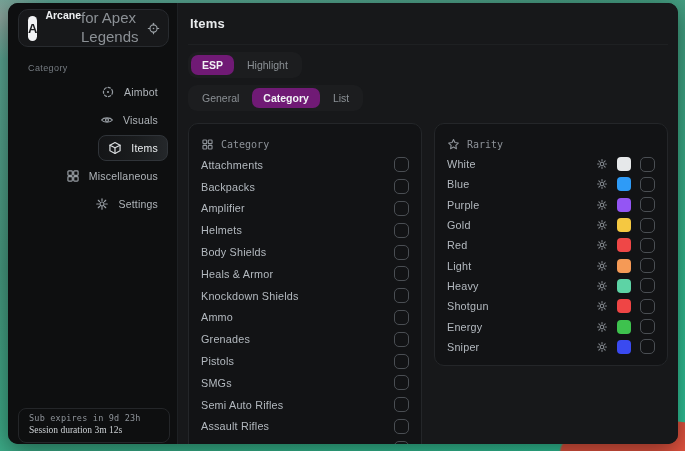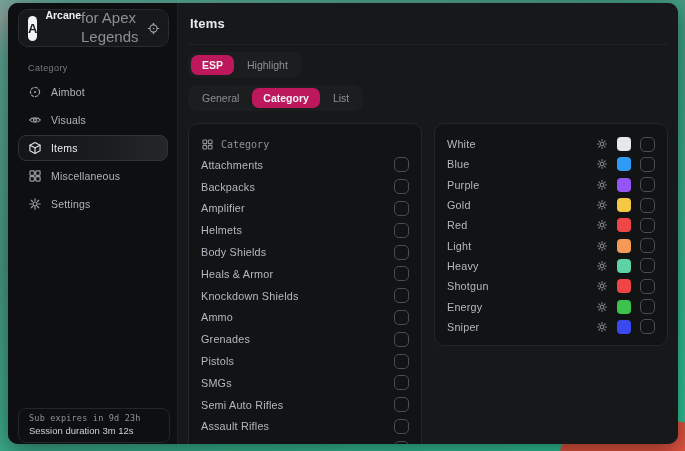--- a/index.html
+++ b/index.html
@@ -24,43 +24,43 @@
     border-radius:10px; display:flex; align-items:center; gap:8px; padding:0 9px; }
   .app-logo { width:25px; height:25px; background:#f1f2f4; border-radius:7px; display:grid;
     place-items:center; font-weight:bold; font-size:13px; color:#1a1b1d; }
   .app-titles { display:flex; flex-direction:row; line-height:1.25; }
   .app-name { font-size:10.5px; font-weight:bold; color:#eceef0; }
   .app-sub { font-size:15px; color:#8b9095; }
   .app-card .hdr-ico { margin-left:auto; color:#9aa0a5; display:flex; }
 
   .section-label { margin:16px 0 6px 20px; font-size:9px; color:#757b81; letter-spacing:.4px; }
 
-  .nav { padding:0 9px 0 10px; display:flex; flex-direction:column; gap:2px; }
+  .nav { padding:0 9px 0 10px; display:flex; flex-direction:column; gap:2px;align-items:flex-end; }
   .nav-item { height:26px; display:flex; align-items:center; gap:9px; padding:0 9px;
     border-radius:8px; border:1px solid transparent; color:#b0b5ba; font-size:10.5px;
     letter-spacing:.2px; cursor:pointer; }
   .nav-item .ni { display:flex; color:#969ca2; }
   .nav-item.sel { border-color:#303439;
     background:linear-gradient(90deg,#141517 0%,#1a1c1e 55%,#24272a 100%); color:#eaedef; }
   .nav-item.sel .ni { color:#d7dadd; }
 
   .session-card { position:absolute; left:10px; bottom:1px; width:152px; height:35px;
     border:1px solid #242629; border-radius:8px; padding:4px 16px 0 10px; }
   .session-l1 { font-family:"DejaVu Sans Mono", monospace; font-size:8.5px; color:#8e9399; letter-spacing:.2px; }
-  .session-l2 { font-size:9.5px; color:#cdd1d4; margin-top:2px; }
+  .session-l2 { font-size:9.5px; color:#cdd1d4; margin-top:2px;font-family:Liberation Serif, serif; }
 
   
   .main { flex:1; position:relative; background:#17181a; padding:0 10px; }
   .main-header { height:42px; display:flex; align-items:center; border-bottom:1px solid #1e2022; padding-left:2px; }
   .page-title { font-size:13px; font-weight:bold; color:#e9ebed; letter-spacing:.2px; }
 
   .seg { display:inline-flex; background:#1c1d1f; border-radius:9px; padding:3px; gap:2px; }
   .seg-wrap { margin-top:7px; margin-left:0; }
   .seg-opt { padding:4px 11px; border-radius:7px; font-size:10.5px; color:#8b9095; cursor:pointer; }
-  .seg-opt.sel { background:#be185d; color:#f1f3f5; font-weight:bold; }
+  .seg-opt.sel { background:#701a75; color:#f1f3f5; font-weight:bold; }
 
   .panels { margin-top:12px; display:flex; gap:12px; align-items:flex-start; }
   .panel { width:234px; background:#121315; border:1px solid #242629; border-radius:10px;
     padding:10px 12px 8px 12px; }
   .panel-hd { display:flex; align-items:center; gap:7px; color:#8d9298;
     font-family:"DejaVu Sans Mono", monospace; font-size:10px; height:20px; }
   .panel-hd .ph-ico { display:flex; color:#8d9298; }
 
   .cat-row { height:21.8px; display:flex; align-items:center; justify-content:space-between;gap:34px; }
   .rar-row { height:20.3px; display:flex; align-items:center; }
@@ -250,20 +250,28 @@
                 <span class="checkbox"></span>
               </div>
               <div class="cat-row">
                 <span class="row-label">LMGs</span>
                 <span class="checkbox"></span>
               </div>
             </div>
         </div>
 
         <div class="panel" id="rarity-panel">
+          <div class="panel-hd">
+            <span class="ph-ico">
+                <svg width="13" height="13" viewBox="0 0 16 16" fill="none" stroke="currentColor" stroke-width="1.4" stroke-linecap="round" stroke-linejoin="round">
+                  <path d="M8 1.9 L9.8 5.6 L13.9 6.2 L10.9 9.1 L11.6 13.2 L8 11.2 L4.4 13.2 L5.1 9.1 L2.1 6.2 L6.2 5.6 Z"></path>
+                </svg>
+              </span>
+            <span>Rarity</span>
+          </div>
           <div id="rarity-rows">
               <div class="rar-row">
                 <span class="row-label">White</span>
                 <span class="rar-controls">
                   <span class="gear-btn">
                     <svg width="12" height="12" viewBox="0 0 16 16" fill="none" stroke="currentColor" stroke-width="1.4" stroke-linecap="round" stroke-linejoin="round">
                       <circle cx="8" cy="8" r="2.3"></circle>
                       <line x1="12.10" y1="8.00" x2="14.00" y2="8.00"></line>
                       <line x1="10.90" y1="10.90" x2="12.24" y2="12.24"></line>
                       <line x1="8.00" y1="12.10" x2="8.00" y2="14.00"></line>

